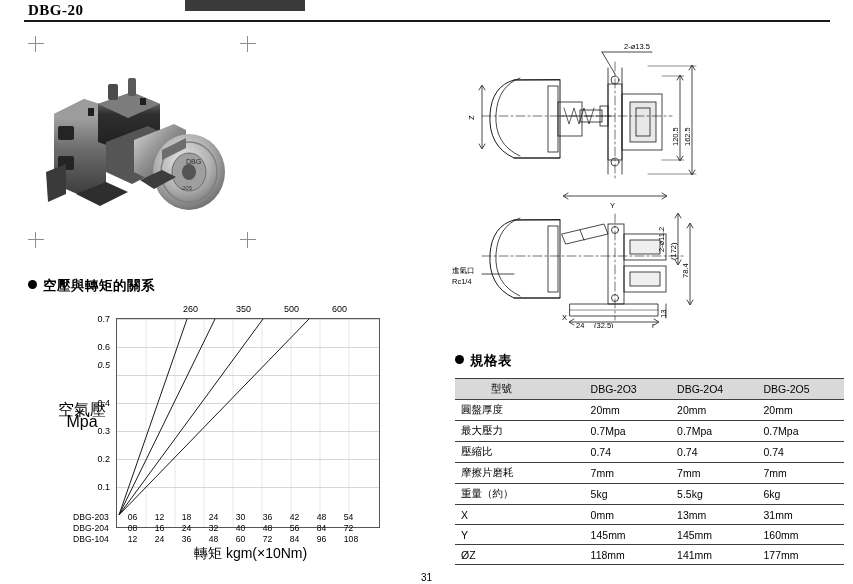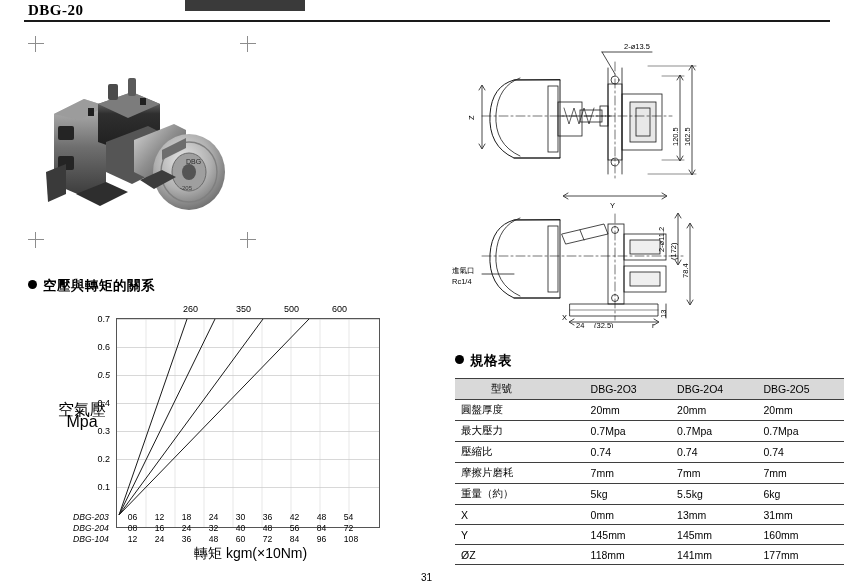--- a/index.html
+++ b/index.html
@@ -148,21 +148,21 @@
   }
   .legend-tbl {
     position: absolute;
     left: 44px;
     top: 208px;
     font-size: 8.6px;
     border-collapse: collapse;
     line-height: 11px;
   }
   .legend-tbl td { padding: 0 1px; white-space: nowrap; }
-  .legend-tbl td.name { padding-right: 18px; text-align: center; font-style: italic; }
+  .legend-tbl td.name { padding-right: 18px; text-align: center; }
   .legend-tbl td.num { width: 25px; text-align: left; }
 
   
   .draw-wrap {
     position: absolute;
     left: 452px;
     top: 28px;
     width: 394px;
     height: 300px;
   }
@@ -385,21 +385,21 @@
     <div class="chart-top-tick" style="left:256px;">500</div>
     <div class="chart-top-tick" style="left:304px;">600</div>
 
     <div class="ylab">
       <div>空氣壓</div>
       <div>Mpa</div>
     </div>
 
     <div class="ytick" style="top:10px;">0.7</div>
     <div class="ytick" style="top:38px;">0.6</div>
-    <div class="ytick" style="top:66px;font-style:italic;">0.5</div>
+    <div class="ytick" style="top:56px;font-style:italic;">0.5</div>
     <div class="ytick" style="top:94px;">0.4</div>
     <div class="ytick" style="top:122px;">0.3</div>
     <div class="ytick" style="top:150px;">0.2</div>
     <div class="ytick" style="top:178px;">0.1</div>
 
     <div class="plot">
       <svg width="262" height="208" viewBox="0 0 262 208">
 
         <g stroke="#bdbdbd" stroke-width="0.6">
           <line x1="0" y1="0.5" x2="262" y2="0.5"></line>

